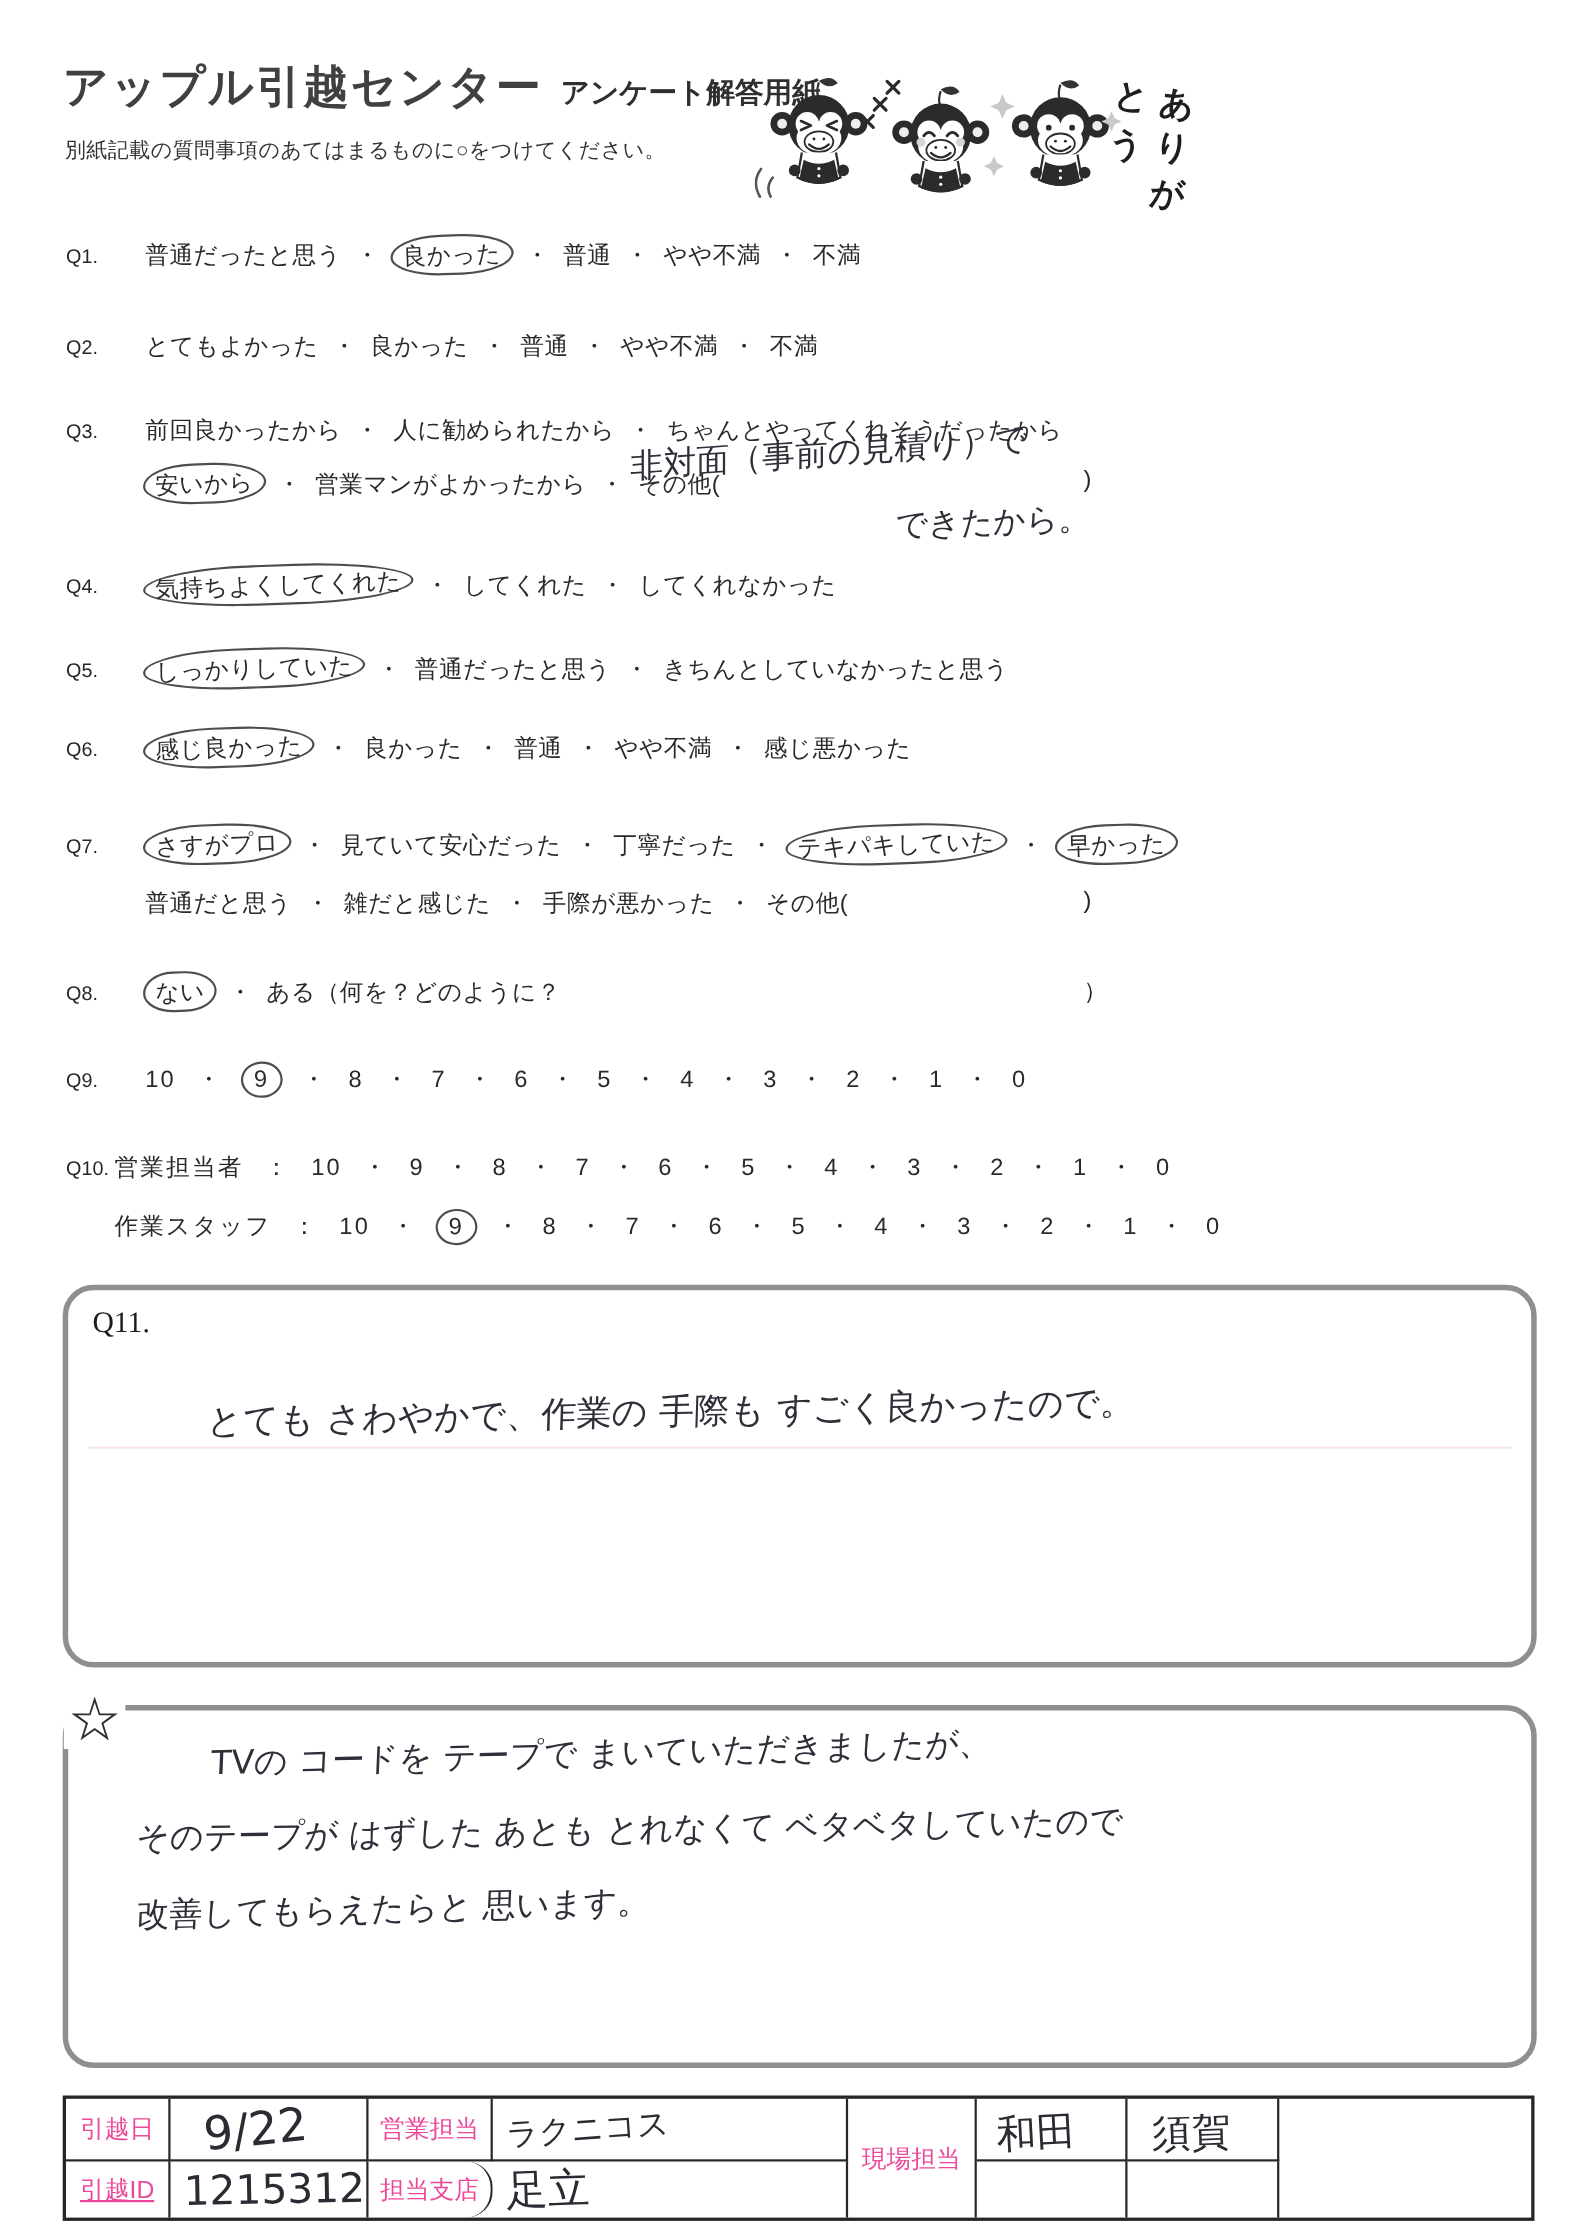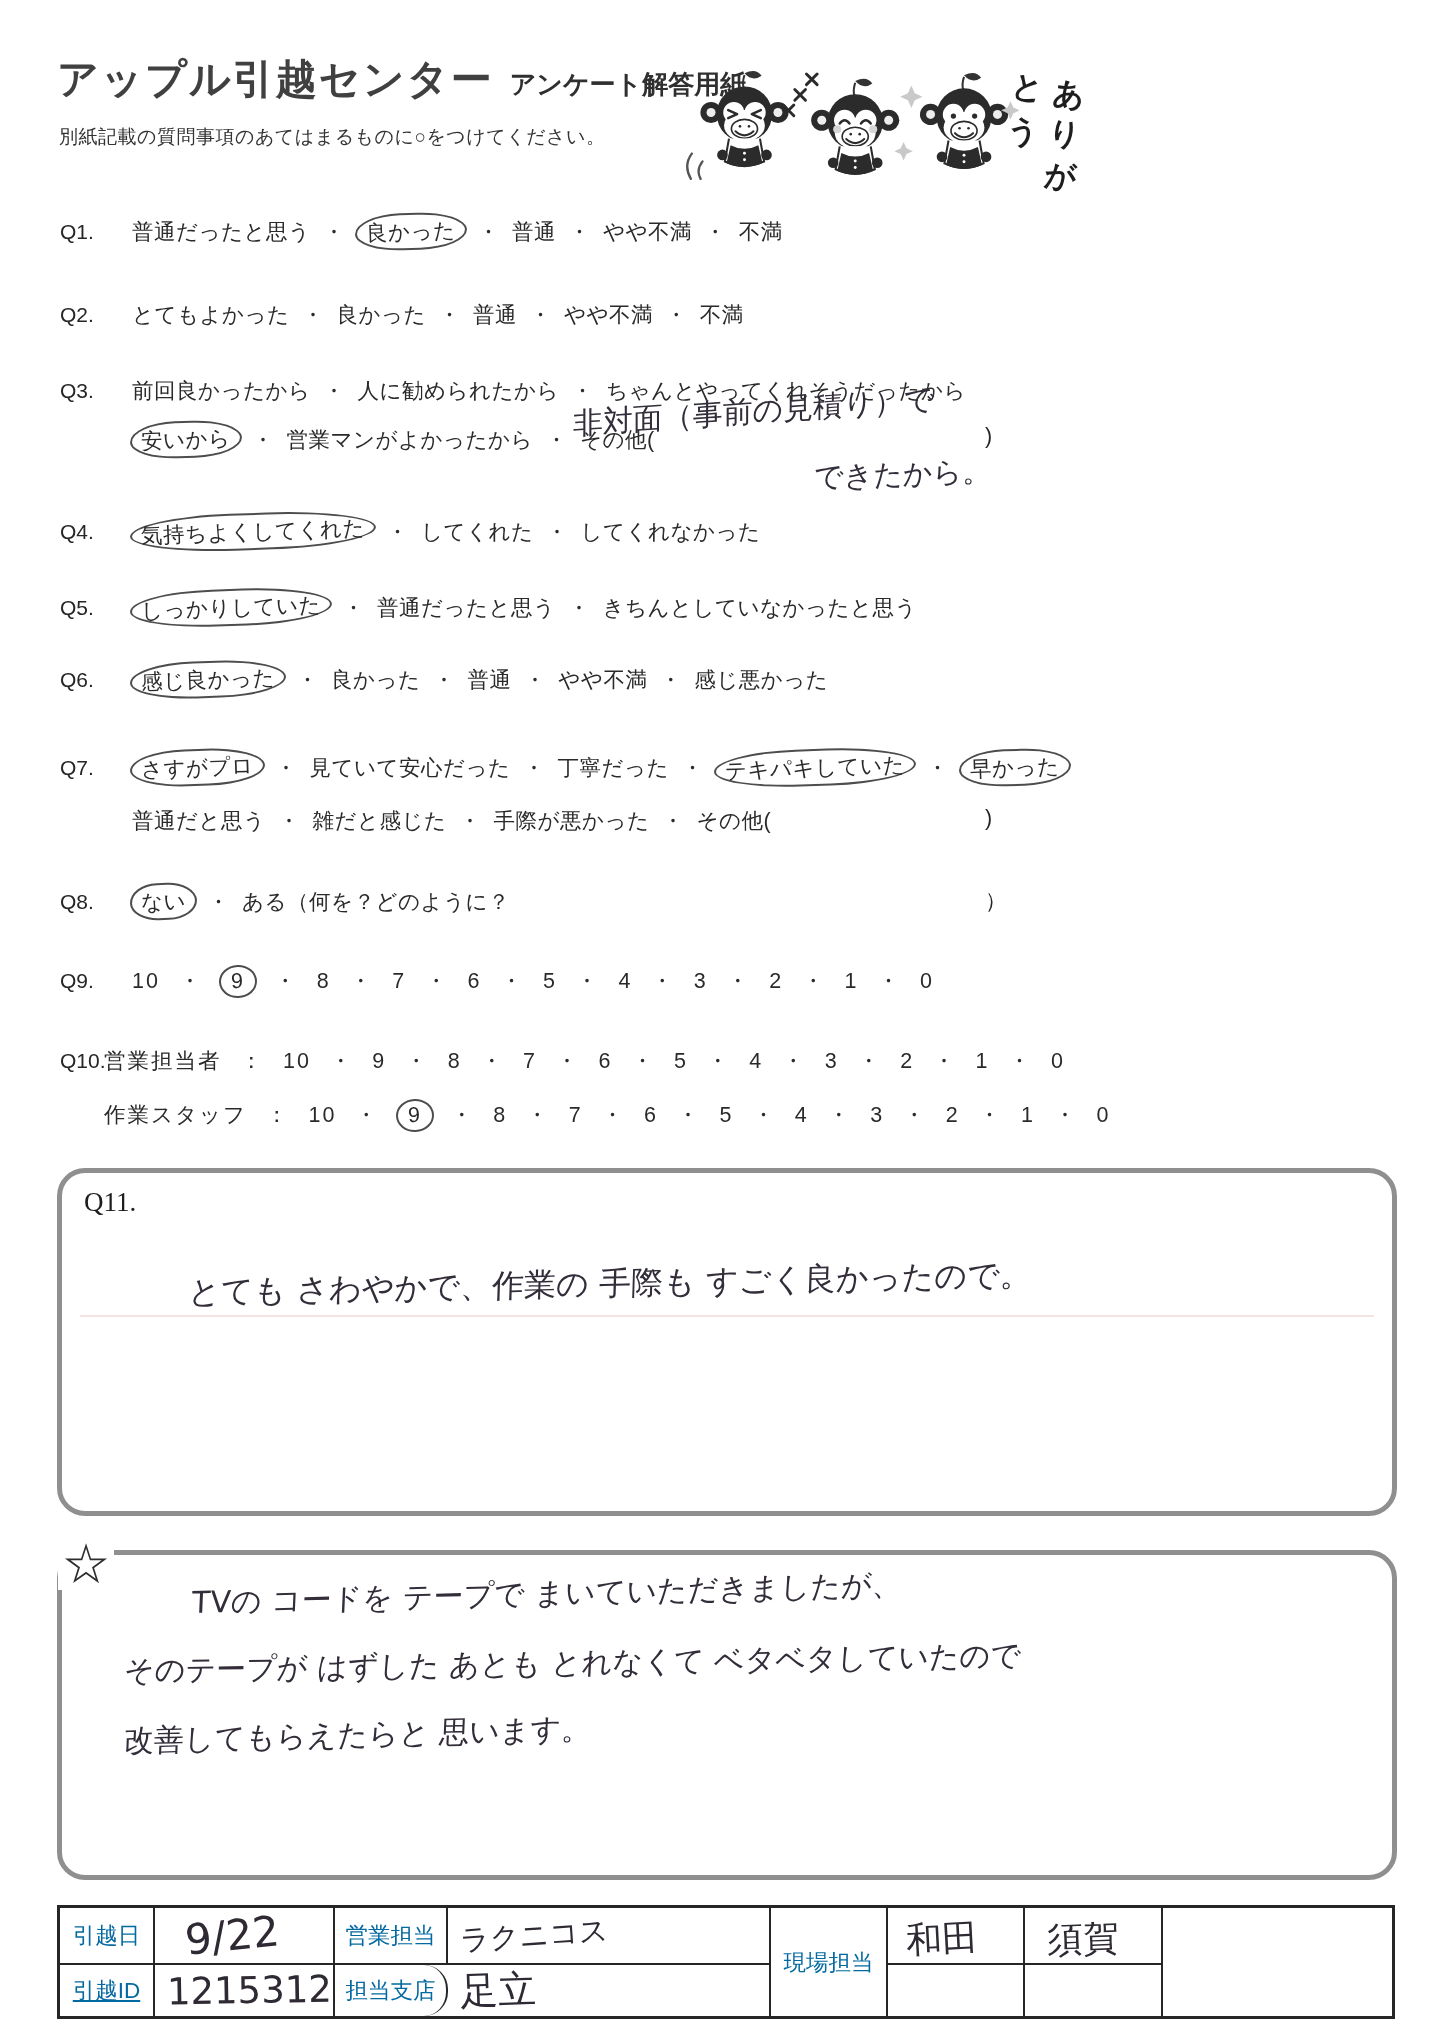--- a/index.html
+++ b/index.html
@@ -18,21 +18,21 @@
   .mascots .ln{stroke:#2b2b2b; stroke-width:3; fill:none; stroke-linecap:round; stroke-linejoin:round;}
   .mascots .motion{stroke:#555; stroke-width:2.4; fill:none; stroke-linecap:round;}
   .mascots .spark{fill:#c9c9c9;}
   .thanks{
     position:absolute; left:1002px; top:55px; height:160px;
     writing-mode:vertical-rl; font-size:31px; font-weight:700; letter-spacing:5px;
     color:#1e1e1e; transform:rotate(6deg); font-family:"DejaVu Sans", sans-serif;
   }
   
   .qrow{position:absolute; left:60px; right:30px; white-space:nowrap;}
-  .qlabel{display:inline-block; width:72px; font-size:21px; vertical-align:baseline;}
+  .qlabel{display:inline-block; width:72px; font-size:18px; vertical-align:baseline;}
   .qtext{font-size:21.5px; letter-spacing:.5px; word-spacing:6px; color:#2a2a2a;}
   .qtext.nums{word-spacing:11px; letter-spacing:2px;}
   .indent{margin-left:72px;}
   .circ{
     display:inline-block; border:2.6px solid #4d4d4d; padding:2px 9px; margin:-3px -2px;
     border-radius:48% 52% 50% 50% / 62% 58% 60% 55%;
     transform:rotate(-2deg);
   }
   .circ.tight{padding:2px 10px; border-radius:50%;}
   .paren-far{position:absolute; left:925px; top:0; font-size:21.5px;}
@@ -57,21 +57,21 @@
   }
   
   .info-table{
     position:absolute; left:57px; top:1905px; width:1338px; height:114px;
     display:grid; box-sizing:border-box;
     grid-template-columns:95px 180px 113px 323px 117px 137px 138px 1fr;
     grid-template-rows:57px 1fr;
     border:3px solid #262626;
   }
   .cell{position:relative; display:flex; align-items:center; box-sizing:border-box; overflow:visible;}
-  .cell.lab{justify-content:center; font-size:22.5px; color:#0369a1;}
+  .cell.lab{justify-content:center; font-size:22.5px; color:#ec4899;}
   .cell.val{padding-left:12px;}
   .br{border-right:2.4px solid #262626;}
   .bb{border-bottom:2.4px solid #262626;}
   .span2{grid-row:1 / 3;}
   .tv{position:relative; font-family:"DejaVu Sans", sans-serif; color:#2e2933;}
 </style>
 </head>
 <body>
 
 <div class="page">

